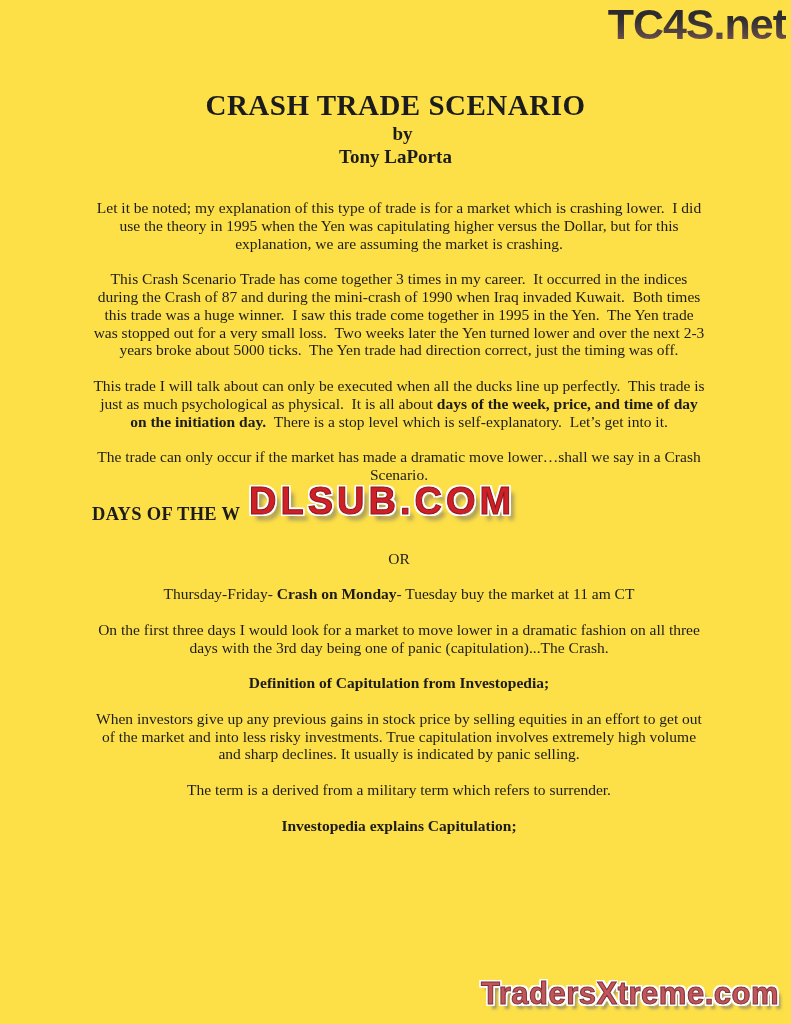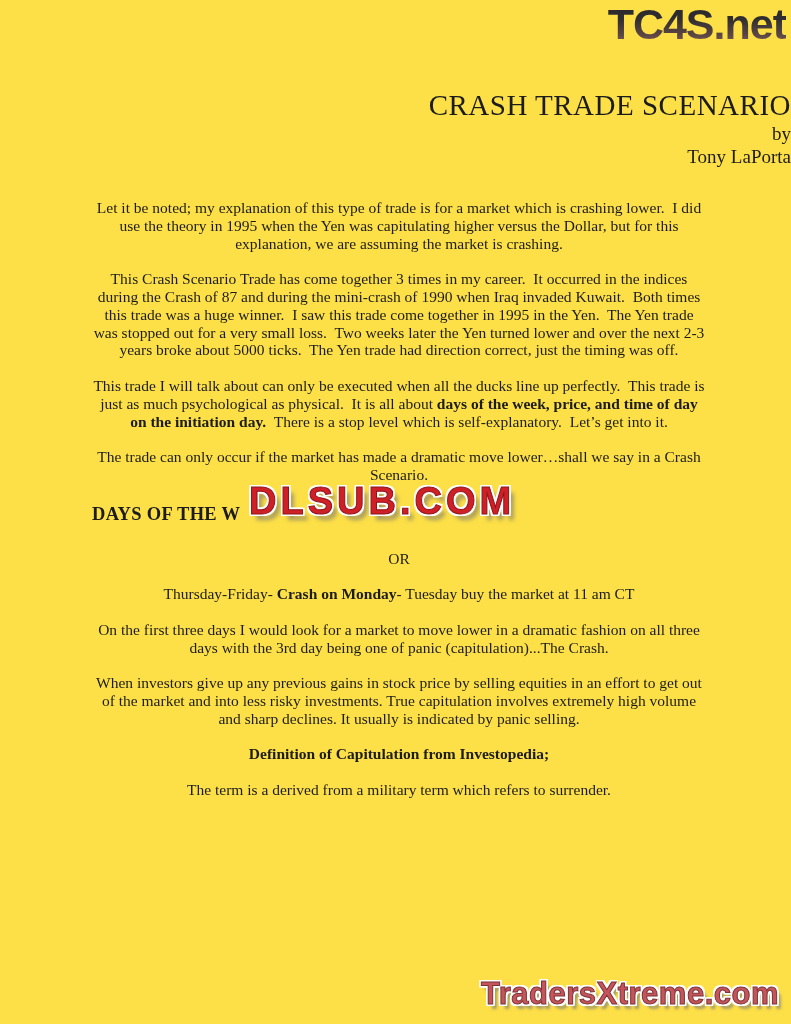--- a/index.html
+++ b/index.html
@@ -27,22 +27,22 @@
     background-clip: text;
     color: transparent;
     filter: blur(0.4px);
   }
 
   .title-block {
     position: absolute;
     top: 88px;
     left: 0;
     width: 100%;
-    text-align: right;
-    font-weight: normal;
+    text-align: center;
+    font-weight: bold;
   }
   .title-main { font-size: 29px; letter-spacing: 0.5px; line-height: 34px; }
   .title-by { font-size: 19px; line-height: 23px; padding-left: 14px; }
   .title-author { font-size: 19px; line-height: 23px; }
 
   .doc-body {
     position: absolute;
     top: 199px;
     left: 92px;
     width: 614px;
@@ -116,20 +116,21 @@
 
   <div class="doc-body">
       <p class="para"><span>Let it be noted; my explanation of this type of trade is for a market which is crashing lower.  I did use the theory in 1995 when the Yen was capitulating higher versus the Dollar, but for this explanation, we are assuming the market is crashing.</span></p>
       <p class="para"><span>This Crash Scenario Trade has come together 3 times in my career.  It occurred in the indices during the Crash of 87 and during the mini-crash of 1990 when Iraq invaded Kuwait.  Both times this trade was a huge winner.  I saw this trade come together in 1995 in the Yen.  The Yen trade was stopped out for a very small loss.  Two weeks later the Yen turned lower and over the next 2-3 years broke about 5000 ticks.  The Yen trade had direction correct, just the timing was off.</span></p>
       <p class="para"><span>This trade I will talk about can only be executed when all the ducks line up perfectly.  This trade is just as much psychological as physical.  It is all about </span><b>days of the week, price, and time of day on the initiation day.</b><span>  There is a stop level which is self-explanatory.  Let’s get into it.</span></p>
       <p class="para"><span>The trade can only occur if the market has made a dramatic move lower…shall we say in a Crash Scenario.</span></p>
       <h2 class="section-heading"><span>DAYS OF THE W</span><span class="watermark">DLSUB.COM</span></h2>
       <p class="para"><span>OR</span></p>
       <p class="para"><span>Thursday-Friday- </span><b>Crash on Monday</b><span>- Tuesday buy the market at 11 am CT</span></p>
       <p class="para"><span>On the first three days I would look for a market to move lower in a dramatic fashion on all three days with the 3rd day being one of panic (capitulation)...The Crash.</span></p>
+      <p class="para"><b>Definition of Capitulation from Investopedia;</b></p>
       <p class="para"><span>When investors give up any previous gains in stock price by selling equities in an effort to get out of the market and into less risky investments. True capitulation involves extremely high volume and sharp declines. It usually is indicated by panic selling.</span></p>
-      <p class="para"><b>Definition of Capitulation from Investopedia;</b></p>
       <p class="para"><span>The term is a derived from a military term which refers to surrender.</span></p>
+      <p class="para"><b>Investopedia explains Capitulation;</b></p>
     </div>
 
   <div class="bottom-logo">TradersXtreme.com</div>
 
 </div>
 
 </body></html>

